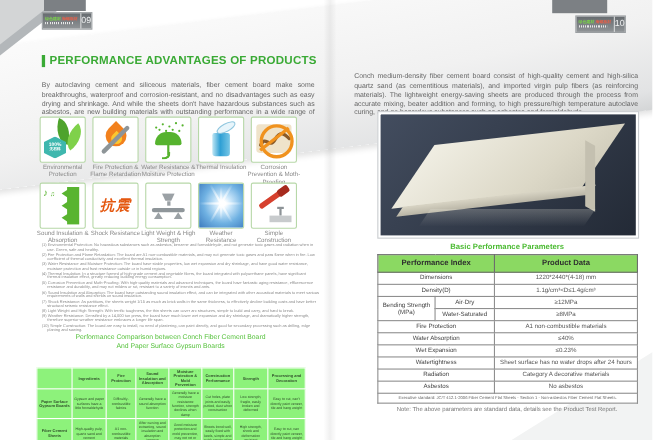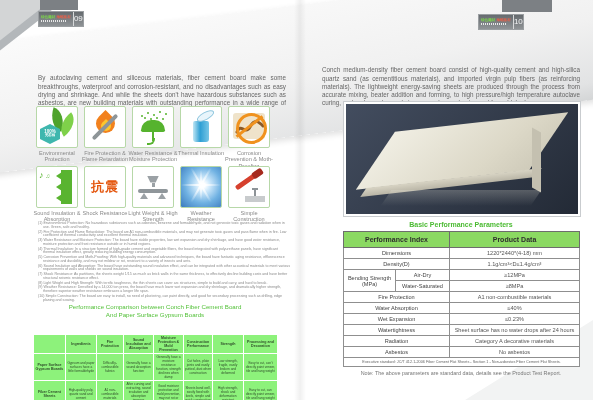--- a/index.html
+++ b/index.html
@@ -57,21 +57,21 @@
   .hook{position:absolute;left:14px;top:31px;width:6px;height:5px;border:2px solid #56b32e;border-top:none;border-left:none;border-radius:0 0 6px 0;}
   .bkt{position:absolute;left:12px;top:14px;width:16px;height:21px;background:linear-gradient(90deg,#bfe6f4,#2e9fd4 45%,#77c6e6);border-radius:2px 2px 3px 3px;}
   .lid{position:absolute;left:15px;top:5px;width:17px;height:6px;background:#e8f5fb;border:1px solid #8fc6de;border-radius:50%;transform:rotate(-28deg);}
   .sand{position:absolute;left:4px;top:6px;right:4px;bottom:8px;background:#ead9b8;border-radius:3px;opacity:.75;}
   .noC{position:absolute;left:7px;top:6px;width:25px;height:25px;border:3px solid #f0921e;border-radius:50%;}
   .noS{position:absolute;left:4px;top:18px;width:33px;height:3px;background:#f0921e;transform:rotate(-38deg);}
   .notes{position:absolute;left:2px;top:4px;color:#59b430;font-size:9px;line-height:1;}
   .notes .n2{font-size:6px;margin-left:2px;}
   .wall{position:absolute;right:5px;top:3px;width:11px;height:34px;background:#59b430;}
   .tooth{position:absolute;right:15px;width:0;height:0;border-top:4px solid transparent;border-bottom:4px solid transparent;border-right:6px solid #59b430;}
-  .quake-txt{font-size:13px;font-weight:bold;color:#e4570f;letter-spacing:1px;}
+  .quake-txt{font-size:13px;font-weight:bold;color:#e4570f;letter-spacing:1px;font-style:italic;}
   .press{display:flex;flex-direction:column;align-items:center;justify-content:center;width:100%;height:100%;}
   .p-head{width:12px;height:7px;background:#9ba1a5;clip-path:polygon(0 0,100% 0,72% 100%,28% 100%);}
   .p-stem{width:3px;height:4px;background:#9ba1a5;}
   .p-beam{width:30px;height:4px;background:#8f969a;border-radius:2px;margin-top:2px;}
   .p-sups{width:26px;display:flex;justify-content:space-between;margin-top:0;}
   .p-sup{width:0;height:0;border-left:4px solid transparent;border-right:4px solid transparent;border-bottom:6px solid #9ba1a5;}
   .sky{position:absolute;inset:0;background:radial-gradient(circle at 55% 45%,#ffffff 0 7%,#cfe9fb 22%,#6fb1e2 58%,#3a79bd 100%);}
   .ray{position:absolute;left:50%;top:45%;width:40px;height:2px;background:linear-gradient(90deg,transparent,#fff,transparent);transform-origin:center;}
   .h-handle{position:absolute;left:5px;top:12px;width:24px;height:5px;background:#d6402e;border-radius:2px;transform:rotate(-35deg);}
   .h-head{position:absolute;left:23px;top:3px;width:11px;height:7px;background:#a62a1e;border-radius:2px;transform:rotate(-35deg);}
@@ -124,20 +124,24 @@
     <div class="badge-left">
       <div class="badge-line1">
         <span class="badge-green">绿色建材</span>
         <span class="badge-red">海螺板材</span>
       </div>
       <div class="badge-dots"></div>
     </div>
     <div class="badge-num">09</div>
   </div>
 
+  <div class="page-title" style="left:38px;top:49px;">
+    <div class="green-bar"></div>
+    <div class="title-text">PERFORMANCE ADVANTAGES OF PRODUCTS</div>
+  </div>
 
   <p class="intro" style="left:38px;top:68px;width:248px;">By autoclaving cement and siliceous materials, fiber cement board make some breakthroughs, waterproof and corrosion-resistant, and no disadvantages such as easy drying and shrinkage. And while the sheets don't have hazardous substances such as asbestos, are new building materials with outstanding performance in a wide range of applications.</p>
 
   <div class="icon-row" style="top:106px;">
     <div class="feat">
       <div class="fbox">
         <div class="leaf l1"></div>
         <div class="leaf l2"></div>
         <div class="hex">
           <span class="hex-l1">100%</span>
@@ -294,21 +298,21 @@
         <td>Good moisture protection and mold prevention, may not rot or mildew</td>
         <td>Sheets bond well, easily fixed with keels, simple and quick construction</td>
         <td>High strength, shock and deformation resistant</td>
         <td>Easy to cut, can directly paint veneer, tile and hang weight</td>
       </tr>
     </tbody>
       </table>
   </div>
 
   <div class="hdr-block" style="left:502px;top:0;width:50px;height:12px;"></div>
-  <div class="badge" style="left:478px;top:14px;">
+  <div class="badge" style="left:523px;top:14px;">
     <div class="badge-left">
       <div class="badge-line1">
         <span class="badge-green">绿色建材</span>
         <span class="badge-red">海螺板材</span>
       </div>
       <div class="badge-dots"></div>
     </div>
     <div class="badge-num">10</div>
   </div>
 

